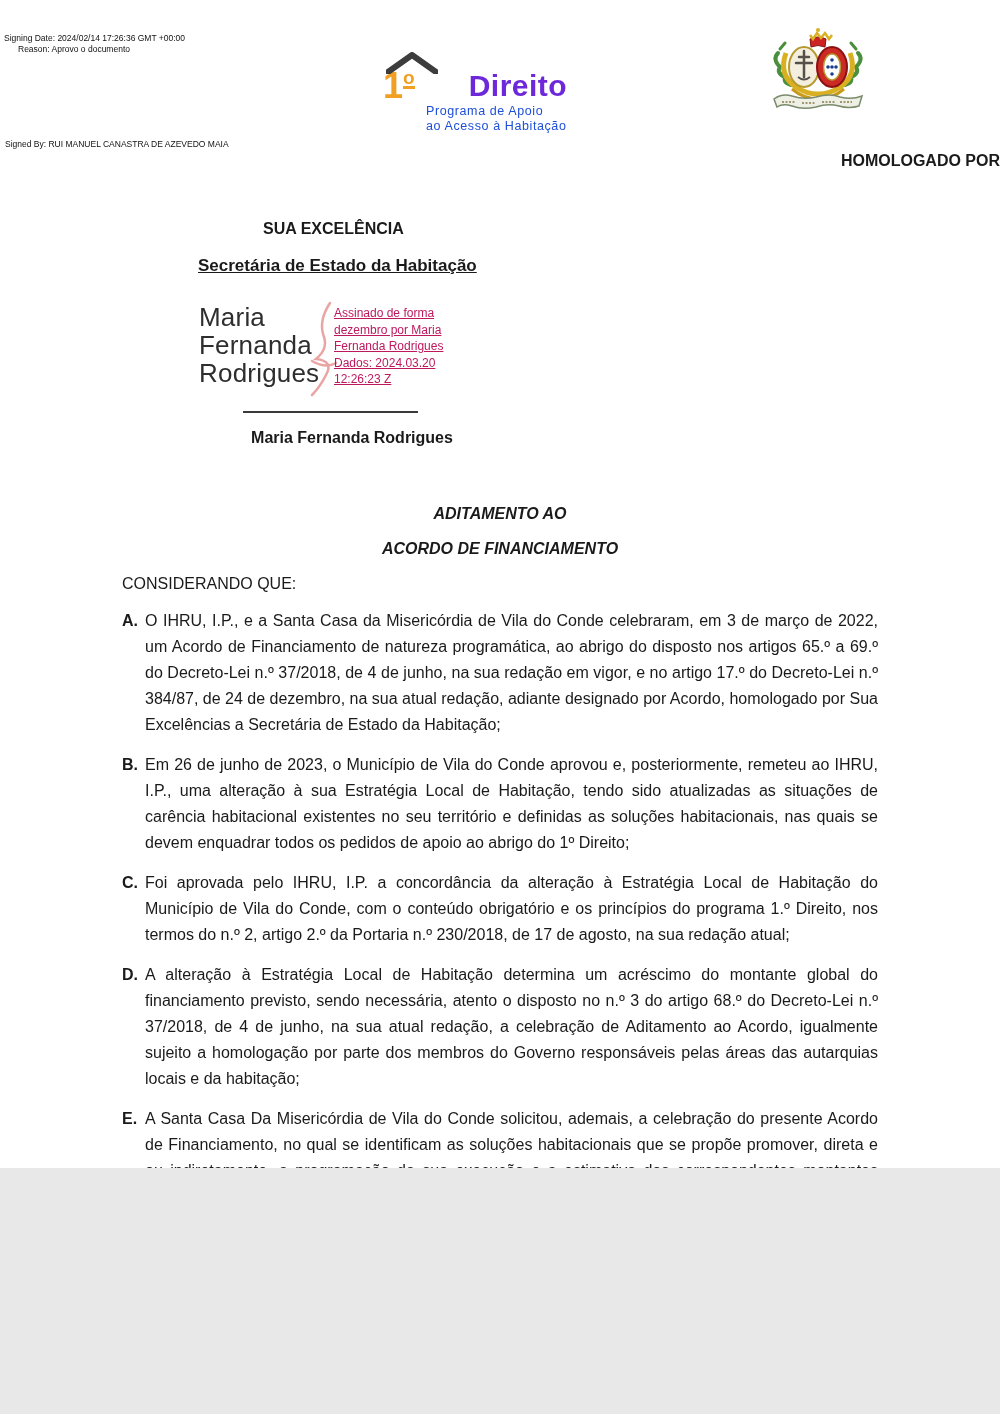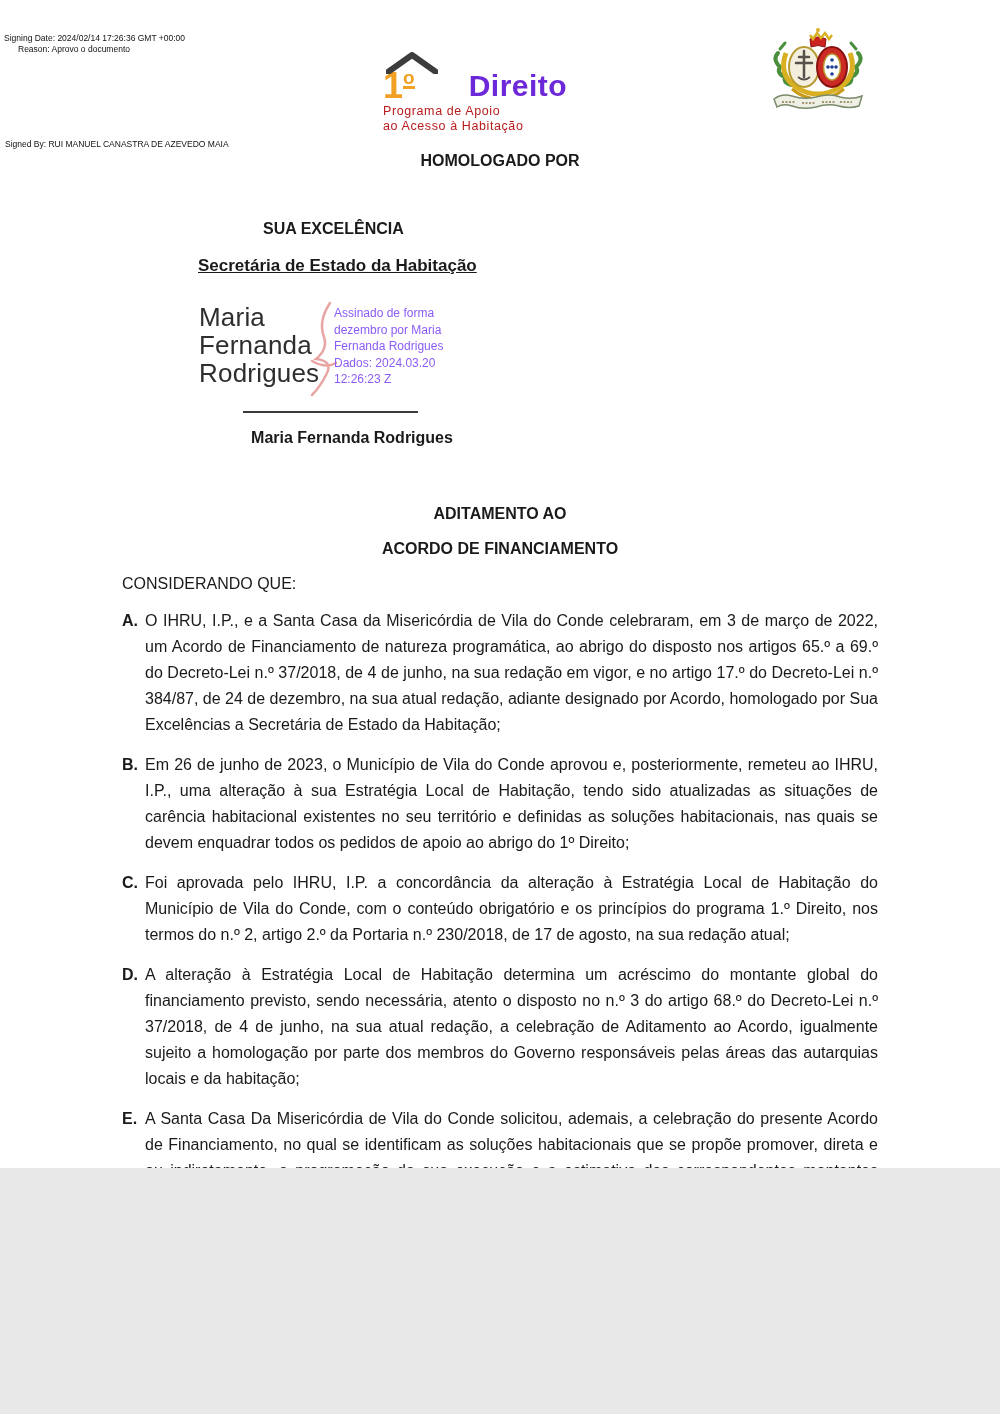--- a/index.html
+++ b/index.html
@@ -25,39 +25,39 @@
   .ihru-dash { background:#b9524f; border-radius:1px; box-shadow:inset 0 0 2px #e3b0ae; }
   .ihru-text { margin-left:9px; font-family:"Liberation Serif", serif; font-size:31px; line-height:27px; color:#0d0d0d; letter-spacing:2px; }
 
   
   .direito-logo { position:absolute; left:383px; top:52px; width:200px; }
   .direito-roof { position:absolute; left:3px; top:0; }
   .direito-row { display:flex; align-items:flex-start; padding-top:17px;gap:48px; }
   .direito-numeral { color:#f2a024; font-weight:bold; font-size:36px; line-height:34px; }
   .direito-ord { display:inline-block; font-size:19px; line-height:17px; vertical-align:14px; border-bottom:3px solid #f2a024; }
   .direito-word { color:#6d28d9; font-weight:bold; font-size:30px; line-height:34px; margin-left:6px; letter-spacing:0.5px; }
-  .direito-sub { margin-top:1px; font-size:12.5px; line-height:15px; color:#b91c1c; letter-spacing:0.6px; }
+  .direito-sub { margin-left:43px; margin-top:1px; font-size:12.5px; line-height:15px; color:#1d4ed8; letter-spacing:0.6px; }
 
   
   .coat-of-arms { position:absolute; left:768px; top:23px; }
 
   
-  .homologado-title { position:absolute; left:0; top:152px; width:1000px; text-align:center; font-weight:bold; font-size:16px; }
+  .homologado-title { position:absolute; left:0; top:152px; width:1000px; text-align:right; font-weight:bold; font-size:16px; }
   .excellency { position:absolute; left:263px; top:220px; font-weight:bold; font-size:16px; }
   .excellency-role { position:absolute; left:198px; top:256px; font-weight:bold; font-size:17px;text-decoration:underline; }
 
   .sig-name-big { position:absolute; left:199px; top:303px; font-size:26px; line-height:28px; color:#2e2e2e; letter-spacing:0.2px; }
   .sig-flourish { position:absolute; left:308px; top:299px; }
-  .sig-details { position:absolute; left:334px; top:305px; font-size:12px; line-height:16.5px; color:#8b5cf6; }
+  .sig-details { position:absolute; left:334px; top:305px; font-size:12px; line-height:16.5px; color:#be185d;text-decoration:underline; }
   .sig-line { position:absolute; left:243px; top:411px; width:175px; border-top:2px solid #3a3a3a; }
   .sig-printed { position:absolute; left:202px; top:429px; width:300px; text-align:center; font-weight:bold; font-size:16px; }
 
   
   .doc-body { position:absolute; left:0; top:505px; width:1000px; }
-  .doc-title { text-align:center; font-weight:bold; font-size:16px; margin-bottom:17px; }
+  .doc-title { text-align:center; font-weight:bold; font-size:16px; margin-bottom:17px;font-style:italic; }
   .section-heading { margin:14px 0 15px 122px; font-weight:normal; font-size:16px; }
   .consider-list { margin-left:122px; width:756px; }
   .consider-item { position:relative; padding-left:23px; margin-bottom:14px; font-size:16px; line-height:26px; text-align:justify; }
   .consider-label { position:absolute; left:0; top:0; font-weight:bold; }
 
   
   .page-footer { position:absolute; right:120px; top:1343px; font-size:13.5px; color:#a6a6a6; }
   .page-footer b { color:#595959; }
 </style>
 </head>

